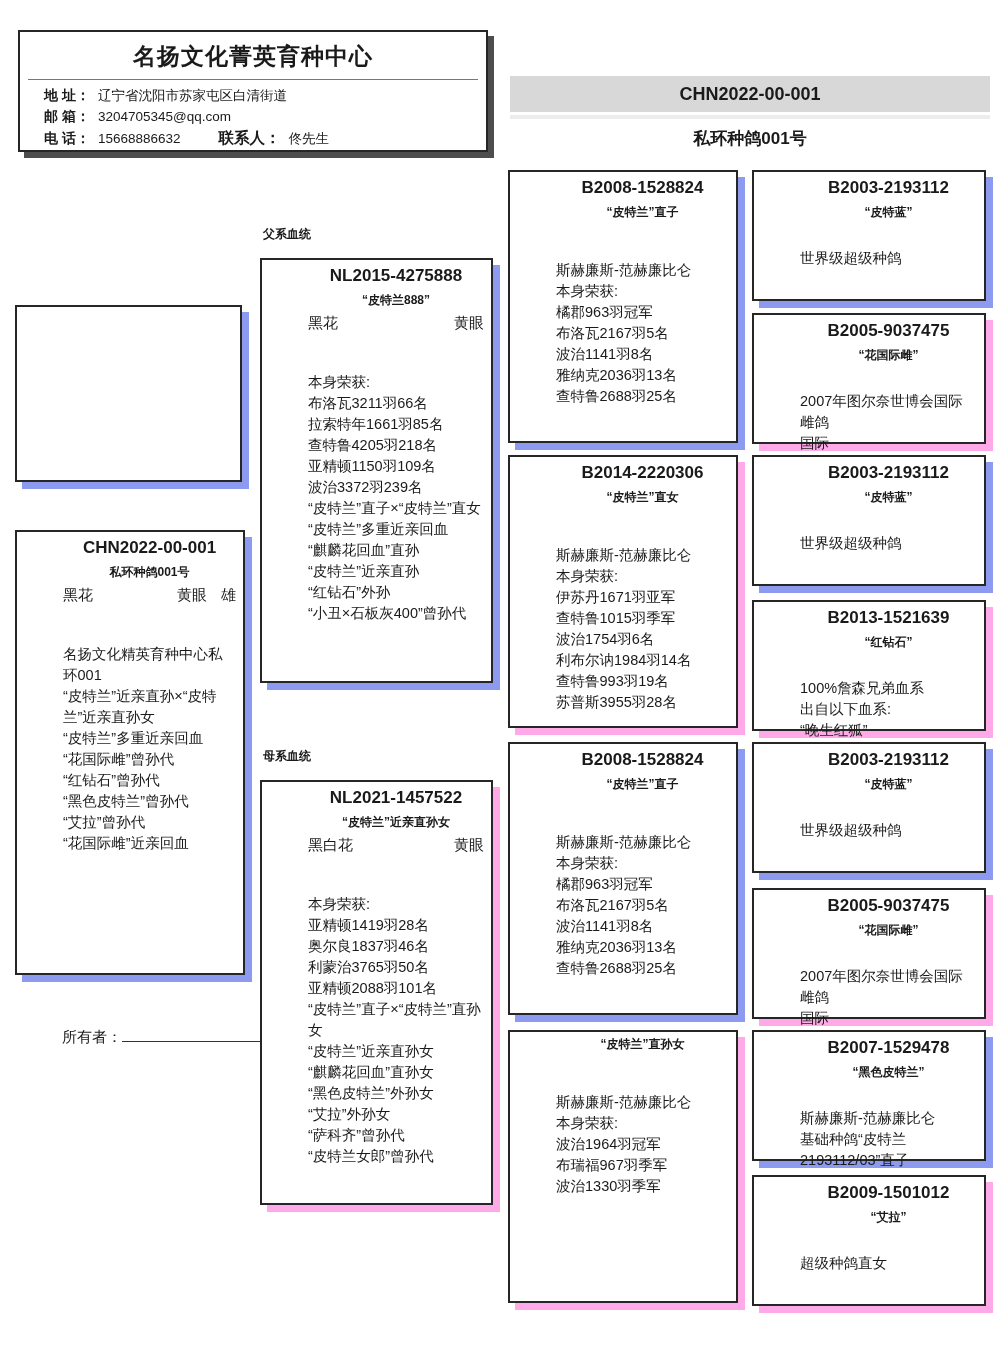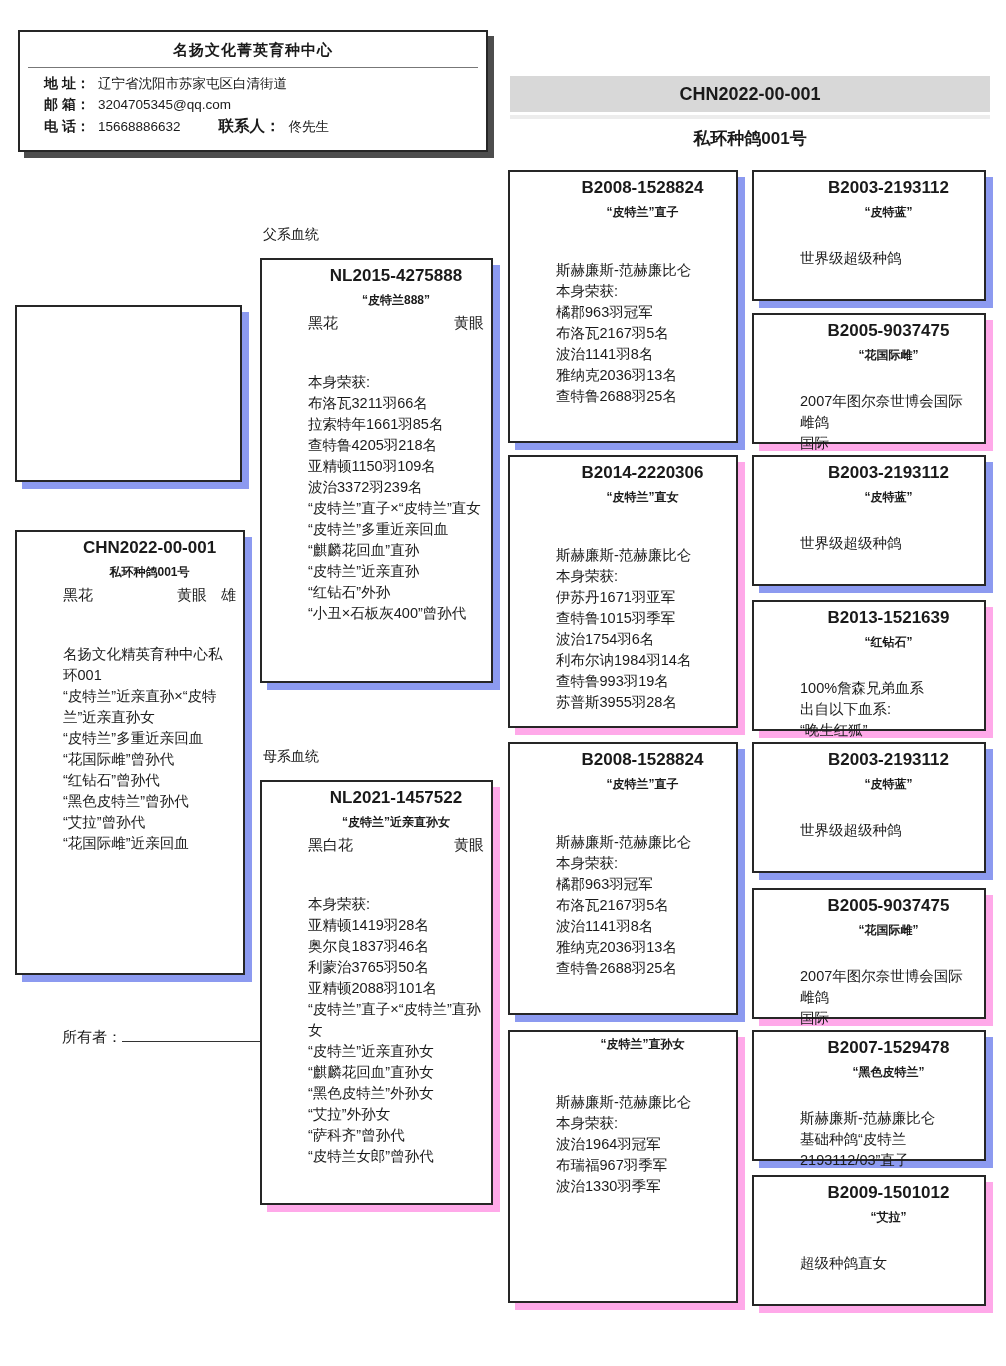--- a/index.html
+++ b/index.html
@@ -10,34 +10,34 @@
     --border:#262626;
   }
   *{box-sizing:border-box;margin:0;padding:0;}
   html,body{background:#ffffff;}
   body{font-family:"Liberation Sans","DejaVu Sans",sans-serif;color:var(--ink);}
   .page{position:relative;width:1006px;height:1366px;background:#fff;overflow:hidden;}
 
   
   .hdr{position:absolute;left:18px;top:30px;width:470px;height:122px;
        background:#fff;border:2px solid var(--border);box-shadow:6px 6px 0 var(--hdr-shadow);}
-  .hdr-title{text-align:center;font-weight:bold;font-size:15px;padding-top:9px;letter-spacing:1px;}
+  .hdr-title{text-align:center;font-weight:bold;font-size:23px;padding-top:9px;letter-spacing:1px;}
   .hdr-rule{border-top:1px solid #777;margin:7px 8px 5px 8px;}
   .hrow{padding-left:24px;line-height:21px;font-size:13.5px;display:flex;align-items:baseline;}
   .hlabel{font-weight:bold;font-size:14px;margin-right:8px;white-space:nowrap;}
   .hlabel2{font-weight:bold;font-size:15.5px;margin-left:38px;margin-right:8px;white-space:nowrap;}
 
   
   .banner{position:absolute;left:510px;top:76px;width:480px;height:36px;background:#d8d8d8;
           display:flex;align-items:center;justify-content:center;font-weight:bold;font-size:18px;}
   .banner-strip{position:absolute;left:510px;top:115px;width:480px;height:4px;background:#ececec;}
   .banner-sub{position:absolute;left:510px;top:127px;width:480px;text-align:center;font-weight:bold;font-size:17px;}
 
   
-  .sec-label{position:absolute;font-size:14px;font-weight:normal;}
+  .sec-label{position:absolute;font-size:12px;font-weight:bold;}
 
   
   .pbox{position:absolute;background:#fff;border:2px solid var(--border);padding-left:39px;}
   .pbox.blue{box-shadow:7px 7px 0 var(--blue);}
   .pbox.pink{box-shadow:7px 7px 0 var(--pink);}
   .box-ring{text-align:center;font-weight:bold;font-size:17px;line-height:24px;padding-top:4px;}
   .box-name{text-align:center;font-weight:bold;font-size:12px;line-height:24px;}
   .box-traits{display:flex;justify-content:space-between;padding:0 7px;font-size:15px;line-height:22px;}
   .traits-right span{margin-left:14px;}
   .box-lines{padding:0 7px;font-size:14.5px;line-height:21px;white-space:pre-line;}

